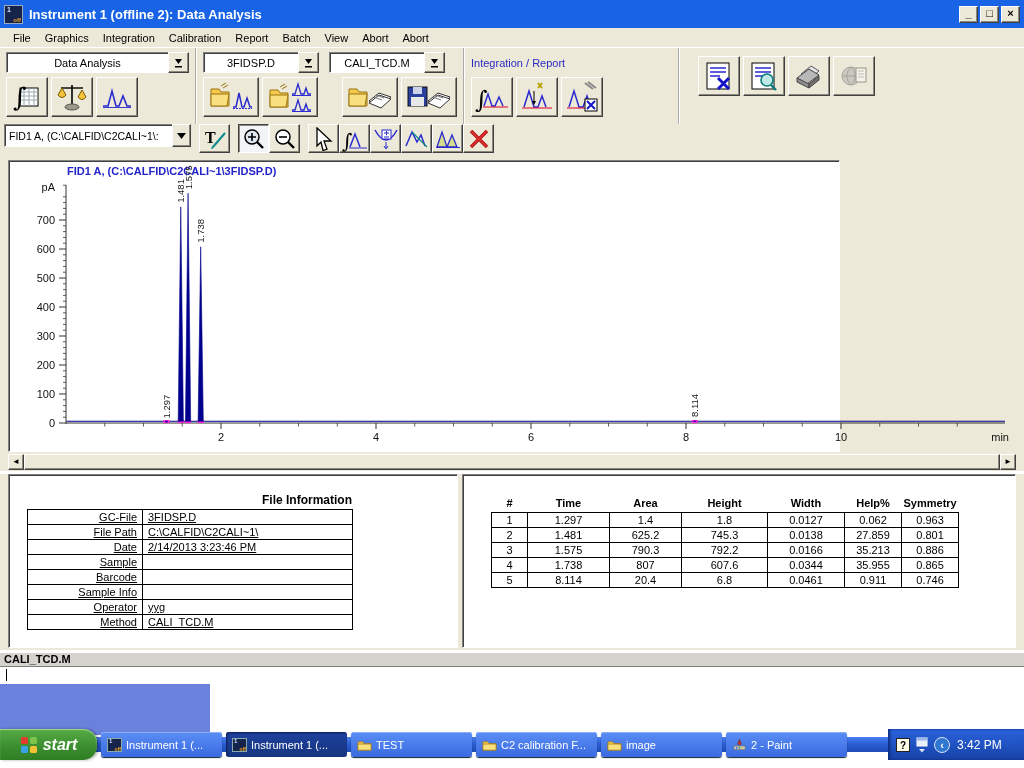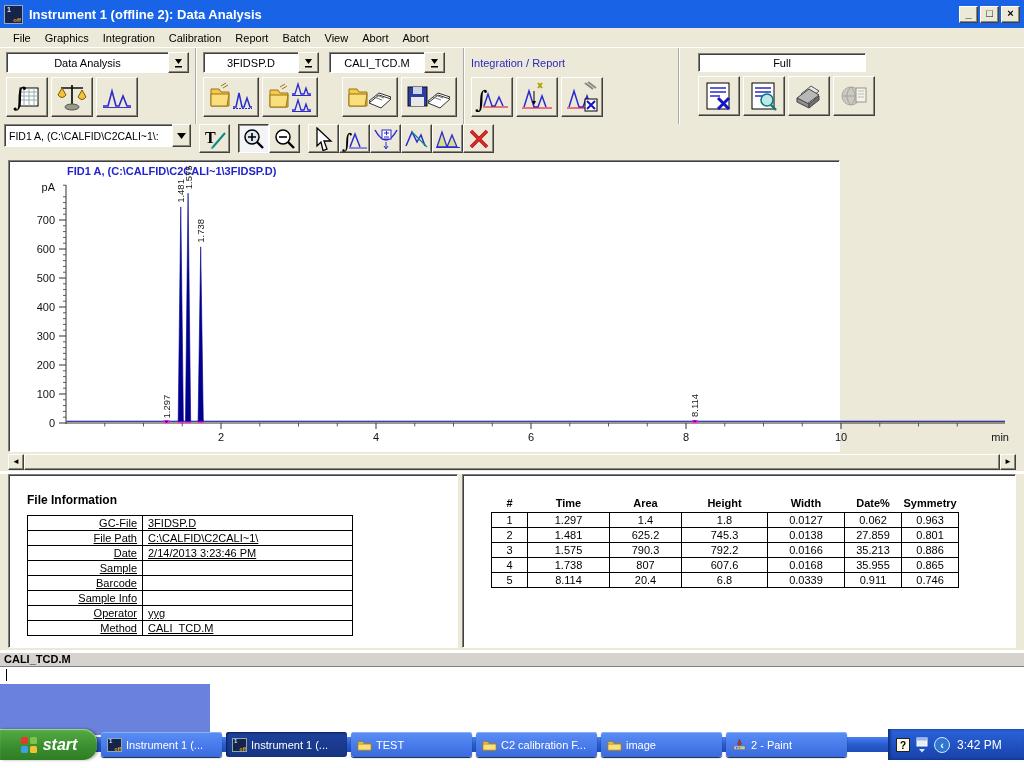--- a/index.html
+++ b/index.html
@@ -65,21 +65,21 @@
   
   .hscroll { top:454px; height:17px; padding:0 8px; background:#ece9d8; }
   .sb { width:1008px; height:16px; background:#d6d3ce; display:flex; }
   .sb-btn { width:16px; height:16px; font-size:8px; line-height:14px; text-align:center; color:#000; }
   .sb-thumb { flex:1; }
 
   
   .bottom { top:474px; height:176px; background:#ece9d8; }
   .panel-left  { position:absolute; left:8px;   top:0; width:450px; height:174px; background:#fff; }
   .panel-right { position:absolute; left:462px; top:0; width:554px; height:174px; background:#fff; }
-  .fi-title { text-align:left; width:325px; margin:18px 0 8px 18px; font-weight:bold; font-size:12px; }
+  .fi-title { text-align:right; width:325px; margin:18px 0 2px 18px; font-weight:bold; font-size:12px; }
   table.fi { border-collapse:collapse; margin-left:18px;text-decoration:underline; }
   table.fi td { border:1px solid #000; height:15px; font-size:11px; }
   td.fi-label { width:115px; text-align:right; padding-right:5px; }
   td.fi-value { width:210px; text-align:left; padding-left:5px; }
   table.pk { border-collapse:collapse; margin:22px 0 0 28px; font-size:11px; }
   table.pk thead th { border:none; font-weight:bold; text-align:center; padding:0 2px 3px 2px; }
   table.pk tbody td { border:1px solid #000; text-align:center; height:15px; padding:0 2px; }
 
   
   .statusbar { top:652px; height:14px; background:#d6d3ce; border-top:1px solid #fff;
@@ -286,21 +286,20 @@
           <line x1="2" y1="27" x2="32" y2="27" stroke="#d02"></line>
           <path d="M20 2 l8 6 M23 1 l8 6" stroke="#888" stroke-width="2"></path>
           <rect x="20" y="18" width="12" height="12" fill="#fff" stroke="#000"></rect>
           <path d="M22 20 l8 8 M30 20 l-8 8" stroke="#1414c8" stroke-width="2"></path>
         </svg>
       </button>
     </div>
   </div>
 
   <div class="tgroup" style="flex:1">
-    <div class="fullbox sunken">Full</div>
     <div class="btnrow" style="margin-left:12px">
       <button class="tb raised tb40">
         <svg width="32" height="32" viewBox="0 0 32 32">
           <rect x="4" y="3" width="22" height="26" fill="#fff" stroke="#000"></rect>
           <path d="M7 8 h16 M7 12 h16 M7 16 h10" stroke="#2a2ad0" stroke-width="1.6"></path>
           <path d="M15 18 l11 11 M26 18 l-11 11" stroke="#1414c8" stroke-width="3"></path>
         </svg>
       </button>
       <button class="tb raised tb40">
         <svg width="32" height="32" viewBox="0 0 32 32">
@@ -568,21 +567,21 @@
           <col style="width:57px">
           <col style="width:56px">
         </colgroup>
       <thead>
           <tr id="peak-head">
             <th>#</th>
             <th>Time</th>
             <th>Area</th>
             <th>Height</th>
             <th>Width</th>
-            <th>Date%</th>
+            <th>Help%</th>
             <th>Symmetry</th>
           </tr>
         </thead>
       <tbody id="peak-body">
           <tr>
             <td>1</td>
             <td>1.297</td>
             <td>1.4</td>
             <td>1.8</td>
             <td>0.0127</td>
@@ -605,30 +604,30 @@
             <td>792.2</td>
             <td>0.0166</td>
             <td>35.213</td>
             <td>0.886</td>
           </tr>
           <tr>
             <td>4</td>
             <td>1.738</td>
             <td>807</td>
             <td>607.6</td>
-            <td>0.0168</td>
+            <td>0.0344</td>
             <td>35.955</td>
             <td>0.865</td>
           </tr>
           <tr>
             <td>5</td>
             <td>8.114</td>
             <td>20.4</td>
             <td>6.8</td>
-            <td>0.0339</td>
+            <td>0.0461</td>
             <td>0.911</td>
             <td>0.746</td>
           </tr>
         </tbody>
     </table>
   </div>
 </div>
 
 <div class="band statusbar">CALI_TCD.M</div>
 <div class="band cmdline">

